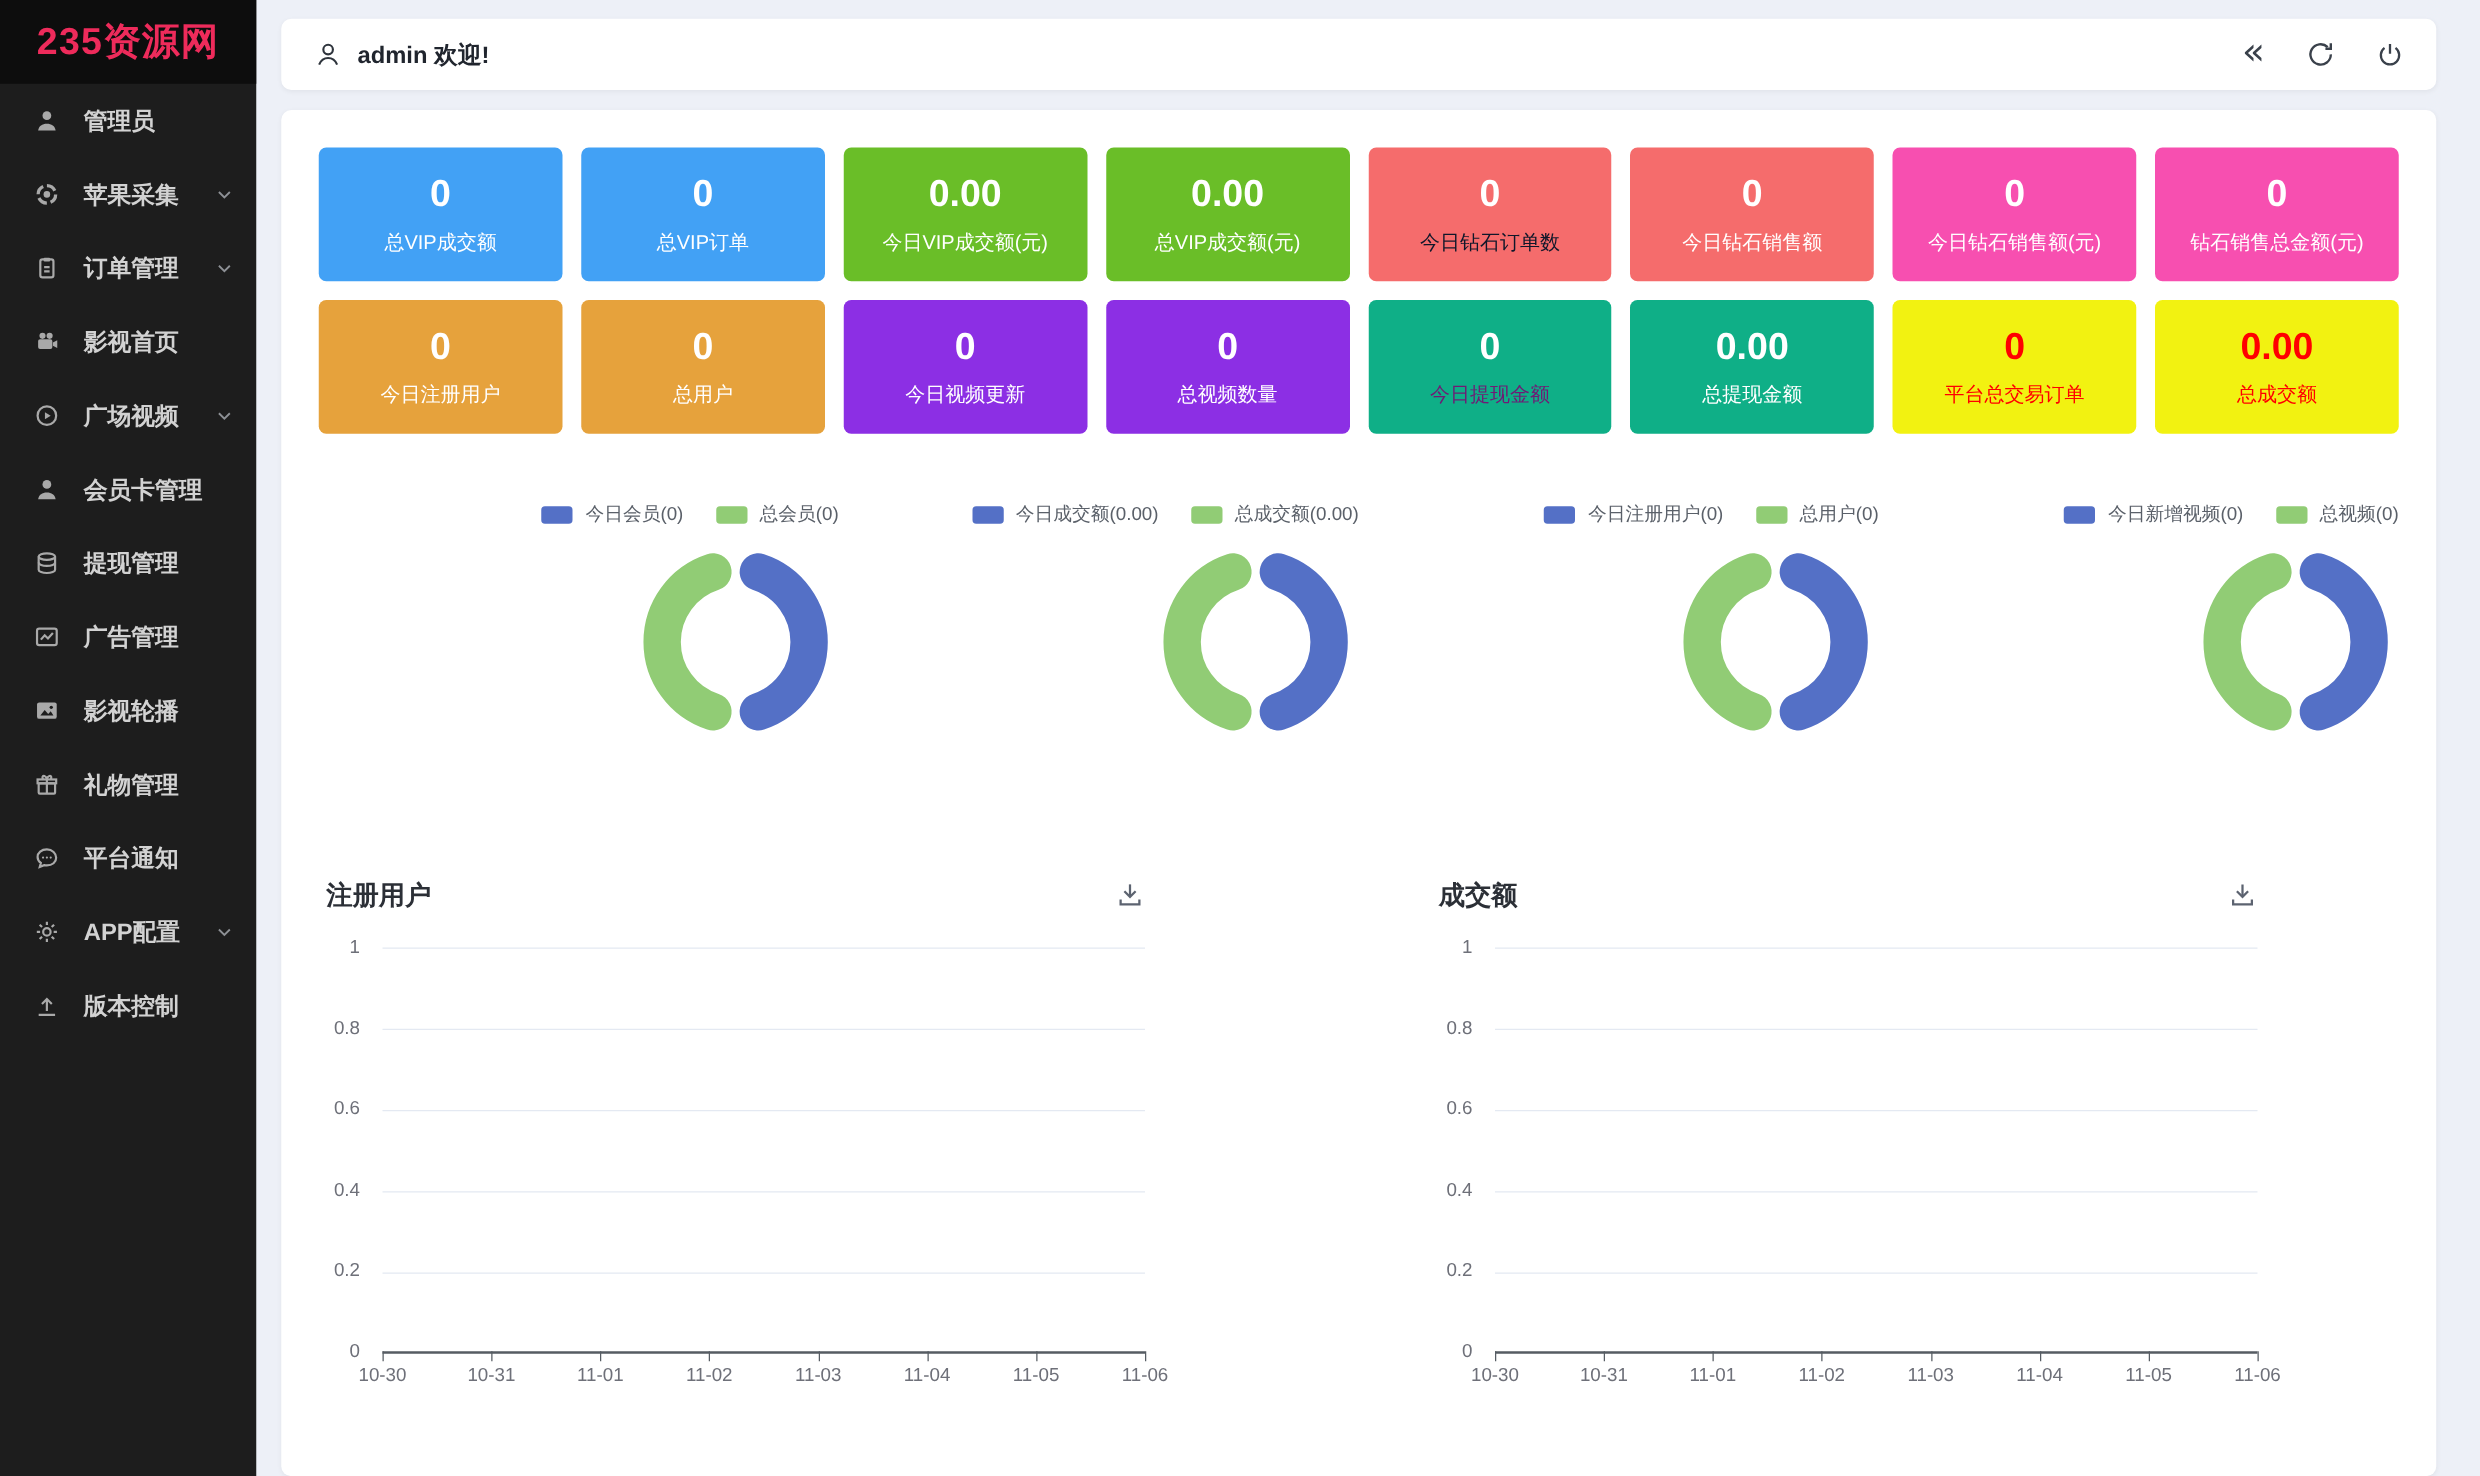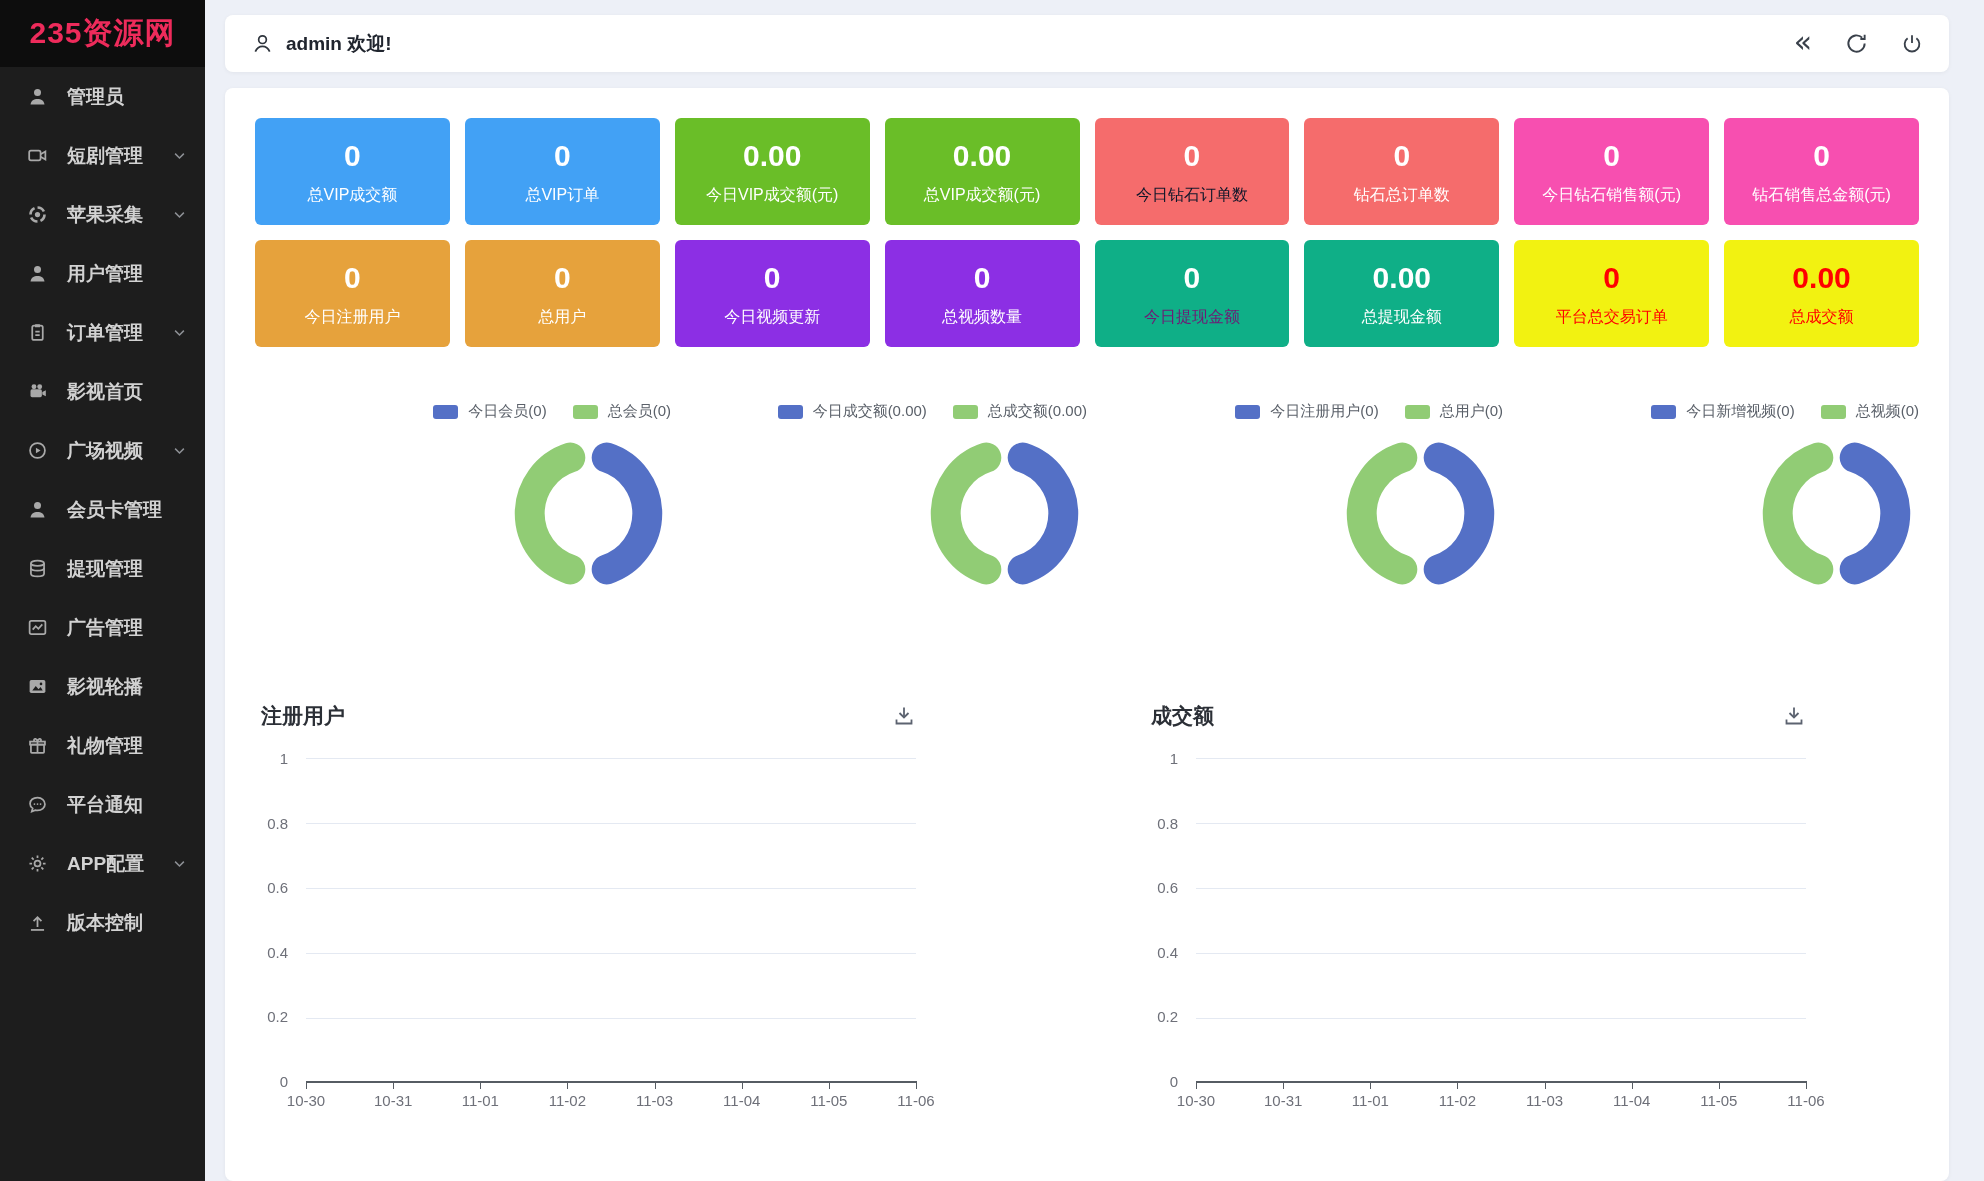--- a/index.html
+++ b/index.html
@@ -67,59 +67,36 @@
     <div class="nav-item">
       <span class="nicon">
         <svg width="21" height="21" viewBox="0 0 24 24">
             <circle cx="12" cy="7.5" r="4" fill="currentColor"></circle>
             <path d="M4 21c.6-4.2 3.8-6.2 8-6.2s7.4 2 8 6.2Z" fill="currentColor"></path>
           </svg>
       </span>
       <span>管理员</span>
     </div>
 
-    <div class="nav-item">
-      <span class="nicon">
-        <svg width="21" height="21" viewBox="0 0 24 24" fill="none" stroke="currentColor" stroke-width="2">
-            <rect x="2.5" y="6.5" width="13" height="11" rx="2"></rect>
-            <path d="M15.5 10.5 21 7.5v9l-5.5-3"></path>
-          </svg>
-      </span>
-      <span>短剧管理</span>
-      <span class="chev">
-        <svg width="15" height="15" viewBox="0 0 24 24" fill="none" stroke="currentColor" stroke-width="2.4">
-            <polyline points="5 9 12 16 19 9"></polyline>
-          </svg>
-      </span>
-    </div>
 
     <div class="nav-item">
       <span class="nicon">
         <svg width="21" height="21" viewBox="0 0 24 24">
             <circle cx="12" cy="12" r="8" fill="none" stroke="currentColor" stroke-width="3" stroke-dasharray="9 3.5"></circle>
             <circle cx="12" cy="12" r="3" fill="currentColor"></circle>
           </svg>
       </span>
       <span>苹果采集</span>
       <span class="chev">
         <svg width="15" height="15" viewBox="0 0 24 24" fill="none" stroke="currentColor" stroke-width="2.4">
             <polyline points="5 9 12 16 19 9"></polyline>
           </svg>
       </span>
     </div>
 
-    <div class="nav-item">
-      <span class="nicon">
-        <svg width="21" height="21" viewBox="0 0 24 24">
-            <circle cx="12" cy="7.5" r="4" fill="currentColor"></circle>
-            <path d="M4 21c.6-4.2 3.8-6.2 8-6.2s7.4 2 8 6.2Z" fill="currentColor"></path>
-          </svg>
-      </span>
-      <span>用户管理</span>
-    </div>
 
     <div class="nav-item">
       <span class="nicon">
         <svg width="21" height="21" viewBox="0 0 24 24">
             <rect x="6" y="4" width="12" height="16.5" rx="2" fill="none" stroke="currentColor" stroke-width="2"></rect>
             <rect x="9" y="2.5" width="6" height="3.5" rx="1" fill="currentColor"></rect>
             <path d="M9.5 11h5M9.5 15h5" stroke="currentColor" stroke-width="2"></path>
           </svg>
       </span>
       <span>订单管理</span>
@@ -295,21 +272,21 @@
         <div class="stat-card" style="background: rgb(106, 190, 40);">
           <div class="stat-value" style="color: rgb(255, 255, 255);">0.00</div>
           <div class="stat-label" style="color: rgb(255, 255, 255);">总VIP成交额(元)</div>
         </div>
         <div class="stat-card" style="background: rgb(245, 108, 108);">
           <div class="stat-value" style="color: rgb(255, 255, 255);">0</div>
           <div class="stat-label" style="color: #0f172a;">今日钻石订单数</div>
         </div>
         <div class="stat-card" style="background: rgb(245, 108, 108);">
           <div class="stat-value" style="color: rgb(255, 255, 255);">0</div>
-          <div class="stat-label" style="color: rgb(255, 255, 255);">钻石总订单数</div>
+          <div class="stat-label" style="color: rgb(255, 255, 255);">今日钻石销售额</div>
         </div>
         <div class="stat-card" style="background: rgb(247, 79, 176);">
           <div class="stat-value" style="color: rgb(255, 255, 255);">0</div>
           <div class="stat-label" style="color: rgb(255, 255, 255);">今日钻石销售额(元)</div>
         </div>
         <div class="stat-card" style="background: rgb(247, 79, 176);">
           <div class="stat-value" style="color: rgb(255, 255, 255);">0</div>
           <div class="stat-label" style="color: rgb(255, 255, 255);">钻石销售总金额(元)</div>
         </div>
       </div>

